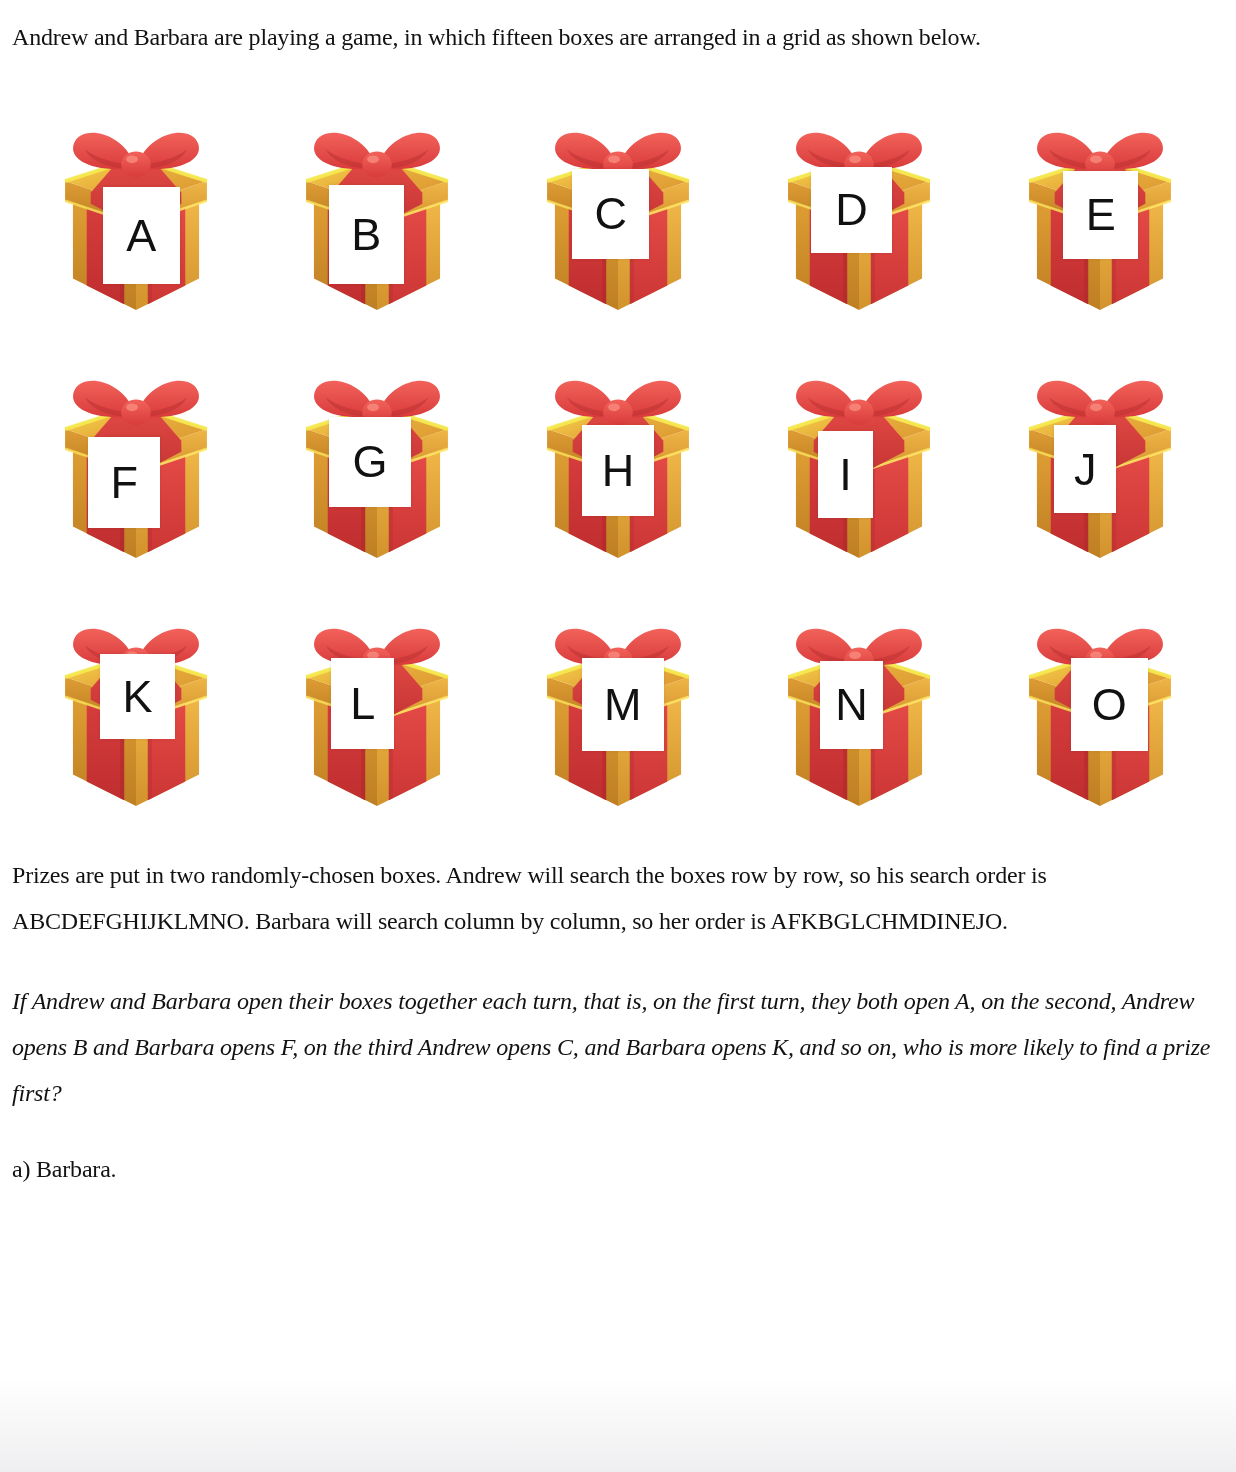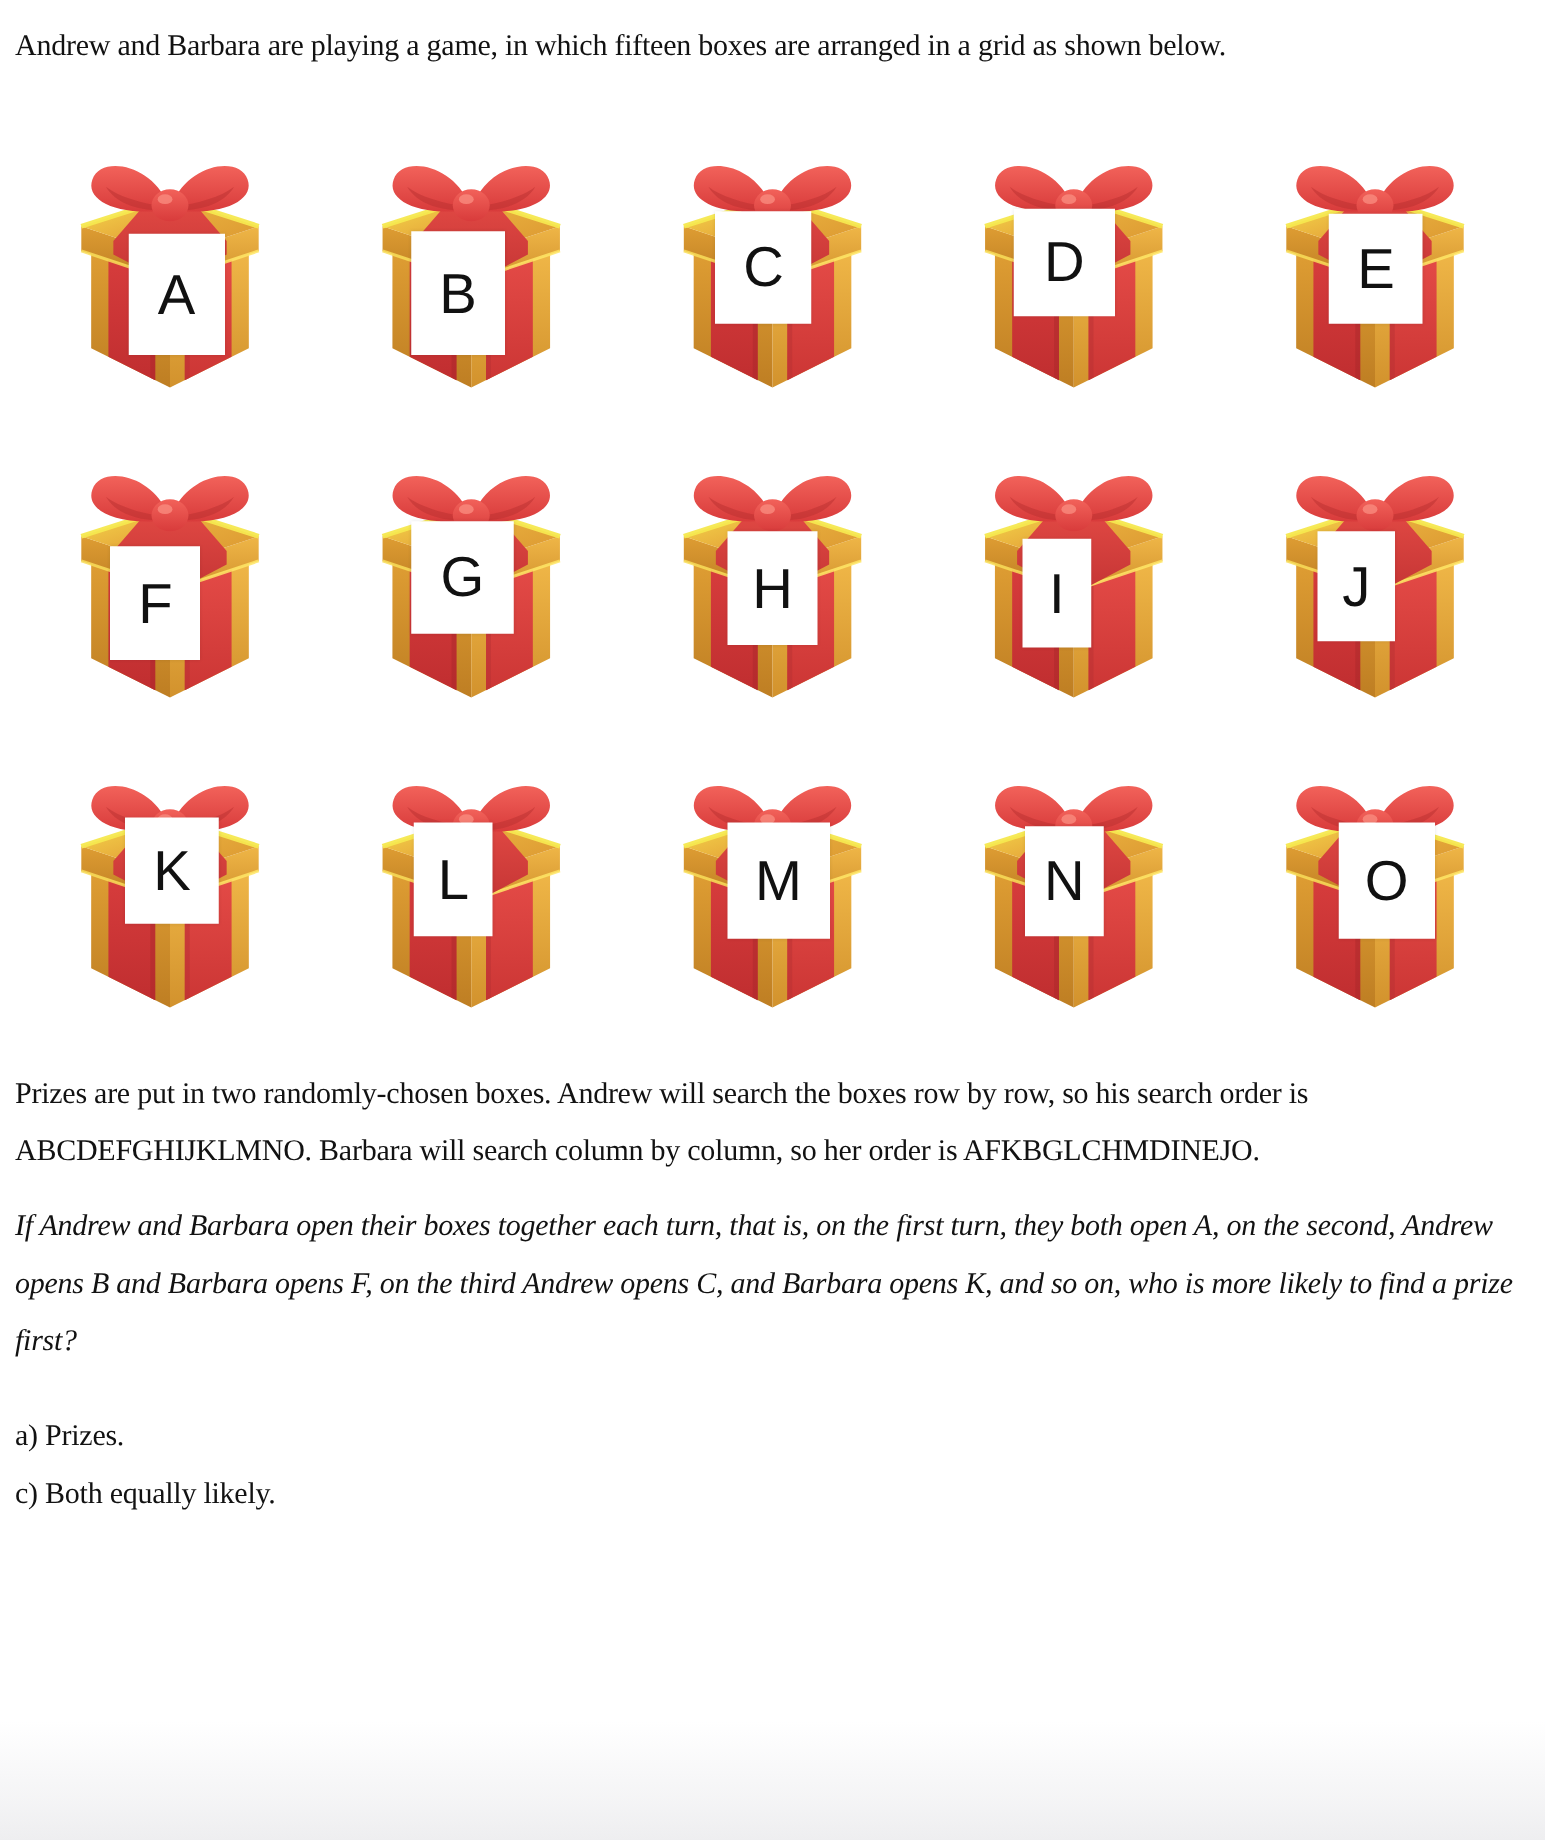--- a/index.html
+++ b/index.html
@@ -63,21 +63,21 @@
   .cell:nth-child(7)  .tag { left: 30%; top: 27%; width: 34%; height: 45%; } 
   .cell:nth-child(8)  .tag { left: 35%; top: 31%; width: 30%; height: 45%; } 
   .cell:nth-child(9)  .tag { left: 33%; top: 34%; width: 23%; height: 43%; } 
   .cell:nth-child(10) .tag { left: 31%; top: 31%; width: 26%; height: 44%; } 
   .cell:nth-child(11) .tag { left: 35%; top: 22%; width: 31%; height: 42%; } 
   .cell:nth-child(12) .tag { left: 31%; top: 24%; width: 26%; height: 45%; } 
   .cell:nth-child(13) .tag { left: 35%; top: 24%; width: 34%; height: 46%; } 
   .cell:nth-child(14) .tag { left: 34%; top: 25%; width: 26%; height: 44%; } 
   .cell:nth-child(15) .tag { left: 38%; top: 24%; width: 32%; height: 46%; } 
 
-  #p-prizes  { margin-bottom: 14px; }
+  #p-prizes  { margin-bottom: 34px; }
   #p-question{ margin-bottom: 30px; font-style: italic; }
   .option    { margin: 0 0 28px 0; }
 
   .bottom-fade {
     position: absolute;
     left: 0; right: 0; bottom: 0;
     height: 95px;
     background: linear-gradient(180deg, rgba(240,240,242,0) 0%, rgba(240,240,242,0.75) 70%, #eeeef0 100%);
     pointer-events: none;
   }
@@ -272,18 +272,17 @@
       <div class="tag">
           <span>O</span>
         </div>
     </div>
   </div>
 
   <p id="p-prizes" class="body-text">Prizes are put in two randomly-chosen boxes. Andrew will search the boxes row by row, so his search order is ABCDEFGHIJKLMNO. Barbara will search column by column, so her order is AFKBGLCHMDINEJO.</p>
 
   <p id="p-question" class="body-text">If Andrew and Barbara open their boxes together each turn, that is, on the first turn, they both open A, on the second, Andrew opens B and Barbara opens F, on the third Andrew opens C, and Barbara opens K, and so on, who is more likely to find a prize first?</p>
 
-  <p class="body-text option">a) Prizes.</p>
-  <p class="body-text option">c) Both equally likely.</p>
+  <p class="body-text option">a) Barbara.</p>
 
 </div>
 
 <div class="bottom-fade"></div>
 
 </body></html>

